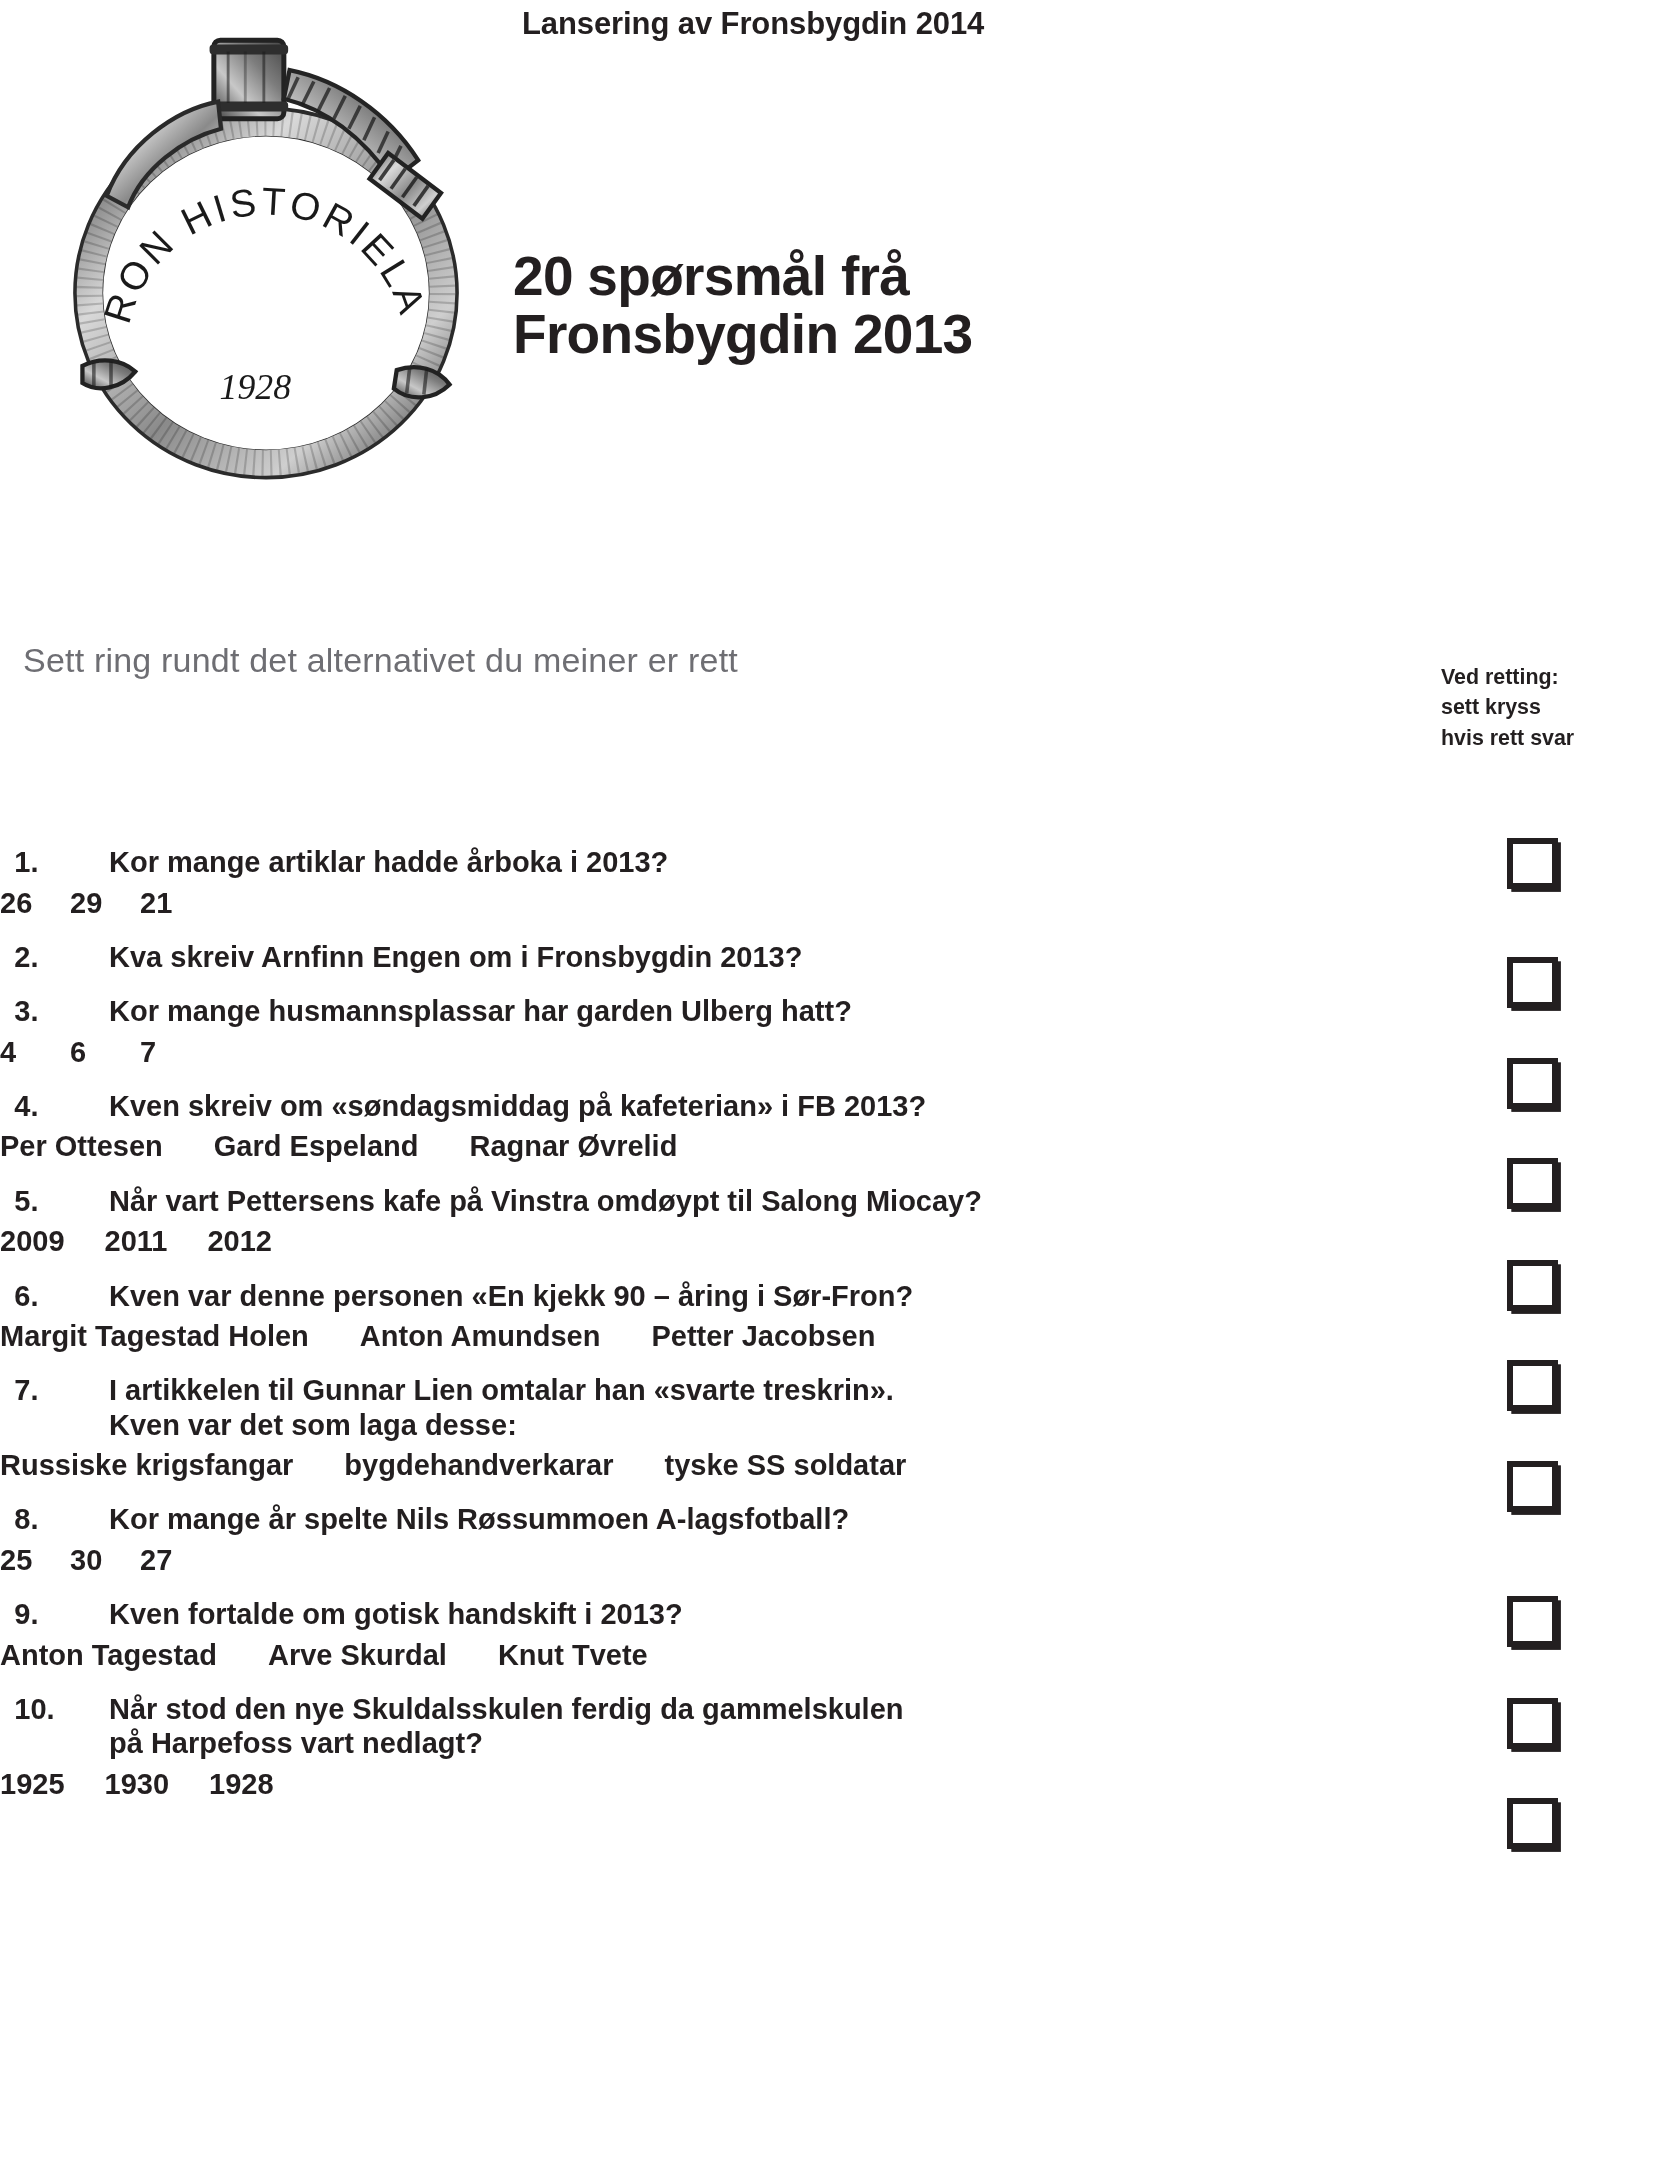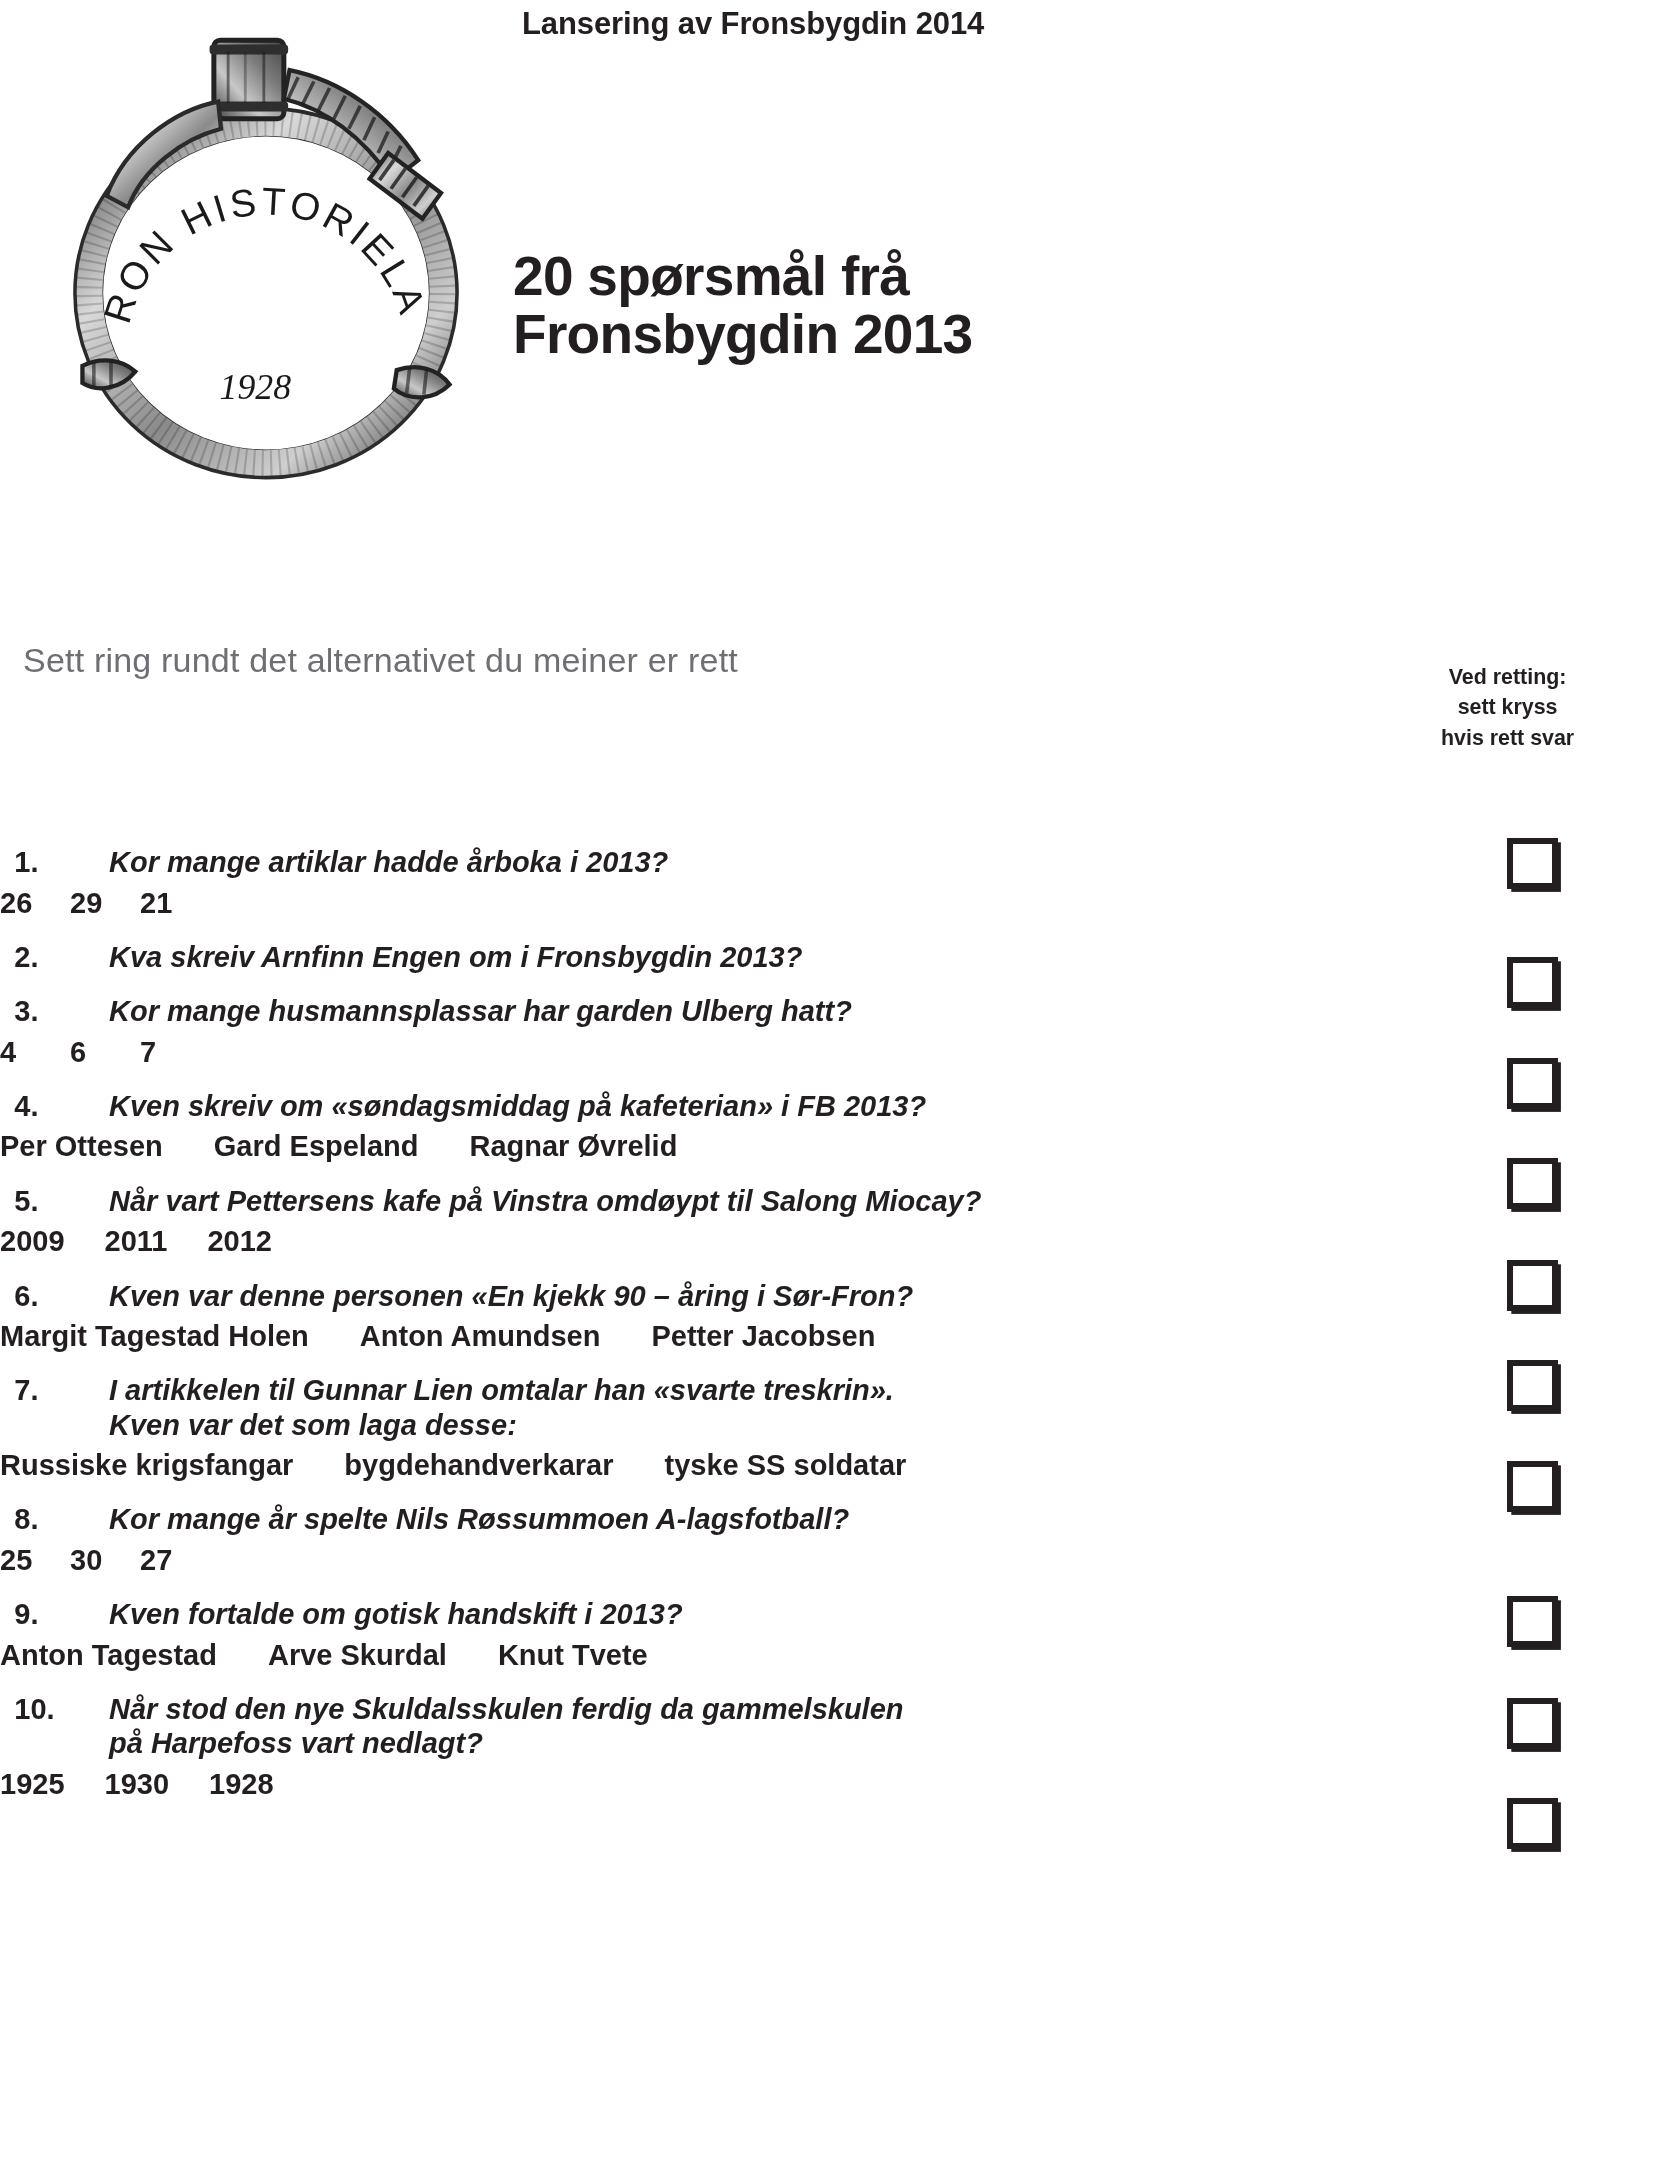--- a/index.html
+++ b/index.html
@@ -65,21 +65,20 @@
 
   
   .retting-note {
     position: absolute;
     top: 662px;
     left: 1441px;
     font-size: 21.4px;
     font-weight: bold;
     line-height: 1.42;
     color: #231f20;
-    text-align: center;
   }
   .retting-note span { display: block; white-space: nowrap; }
 
   
   .questions {
     position: absolute;
     top: 845px;
     left: 0;
     width: 1473px;
   }
@@ -100,21 +99,21 @@
     font-weight: bold;
     line-height: 1.18;
     color: #231f20;
   }
   .q-text {
     font-size: 29px;
     font-weight: bold;
     line-height: 1.18;
     color: #231f20;
   }
-  .q-text .tline { display: block; white-space: nowrap; font-style: italic; }
+  .q-text .tline { display: block; white-space: nowrap; }
   .q-opts {
     margin-top: 6.4px;
     font-size: 29px;
     font-weight: bold;
     line-height: 1.18;
     color: #231f20;
     white-space: nowrap;
   }
   .q-opts .opt { display: inline-block; }
   .q-opts .opt + .opt { margin-left: 0; }

